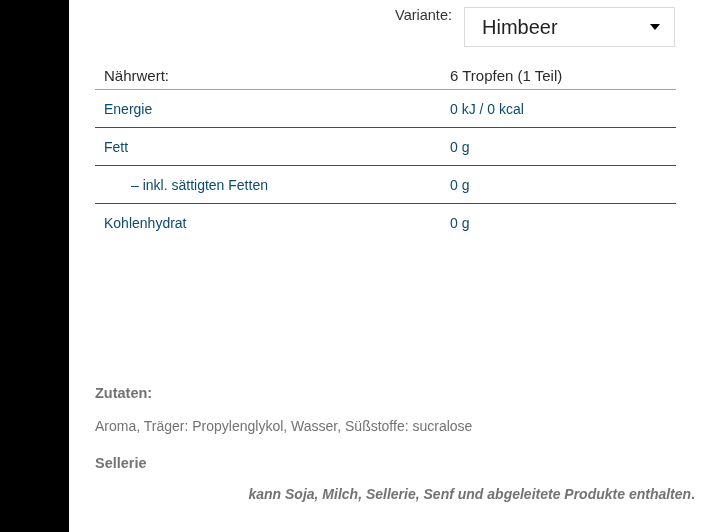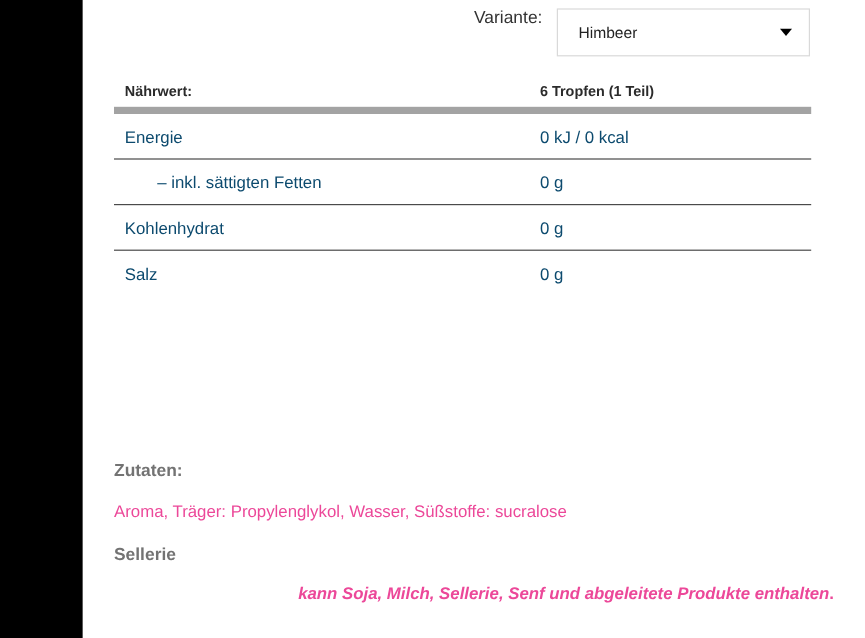--- a/index.html
+++ b/index.html
@@ -56,21 +56,21 @@
     width: 211px;
     height: 40px;
     border: 1px solid #d9d9d9;
     background: #ffffff;
     box-sizing: border-box;
     display: flex;
     align-items: center;
     cursor: pointer;
   }
   .select-value {
-    font-size: 13px;
+    font-size: 20px;
     color: #222222;
     padding-left: 17px;
     white-space: nowrap;
     overflow: hidden;
   }
   .select-arrow {
     position: absolute;
     right: 14px;
     top: 50%;
     transform: translateY(-50%);
@@ -95,24 +95,24 @@
     text-align: left;
     vertical-align: middle;
     padding: 0;
     font-weight: normal;
   }
   .nutri-table col.c-name { width: 355px; }
   .nutri-table col.c-val  { width: 226px; }
 
   .nutri-table thead th {
     height: 27px;
-    font-size: 12px;
-    font-weight: bold;
+    font-size: 15px;
+    font-weight: normal;
     color: #2b2b2b;
-    border-bottom: 6px solid #a3a3a3;
+    border-bottom: 1px solid #a3a3a3;
     padding-bottom: 0;
   }
   .nutri-table thead th.h-name { padding-left: 9px; }
 
   .nutri-table tbody td {
     height: 37px;
     font-size: 14px;
     color: #0c4a6e;
     border-bottom: 1px solid #4a4a4a;
   }
@@ -129,21 +129,21 @@
     width: 600px;
   }
   .block-heading {
     font-size: 14.5px;
     font-weight: bold;
     color: #737373;
     margin: 0;
   }
   .block-body {
     font-size: 14px;
-    color: #ec4899;
+    color: #737373;
     margin: 0;
   }
   #zutaten-heading   { top: 385px; }
   #zutaten-text      { top: 418px; }
   #allergene-heading { top: 455px; }
   #allergene-text    { top: 486px; font-weight: bold; font-style: italic; text-align: right; }
   #allergene-text .tail { font-style: normal; font-weight: bold; }
 </style>
 </head>
 <body>
@@ -170,32 +170,32 @@
       <tr>
         <th class="h-name">Nährwert:</th>
         <th>6 Tropfen (1 Teil)</th>
       </tr>
     </thead>
     <tbody id="nutri-body">
         <tr>
           <td class="n">Energie</td>
           <td>0 kJ / 0 kcal</td>
         </tr>
+        <tr>
+          <td class="n">Fett</td>
+          <td>0 g</td>
+        </tr>
         <tr class="sub">
           <td class="n">– inkl. sättigten Fetten</td>
           <td>0 g</td>
         </tr>
         <tr>
           <td class="n">Kohlenhydrat</td>
           <td>0 g</td>
         </tr>
-        <tr>
-          <td class="n">Salz</td>
-          <td>0 g</td>
-        </tr>
       </tbody>
   </table>
 
   <div class="block" id="zutaten-heading">
     <p class="block-heading">Zutaten:</p>
   </div>
 
   <div class="block" id="zutaten-text">
     <p class="block-body">Aroma, Träger: Propylenglykol, Wasser, Süßstoffe: sucralose</p>
   </div>

